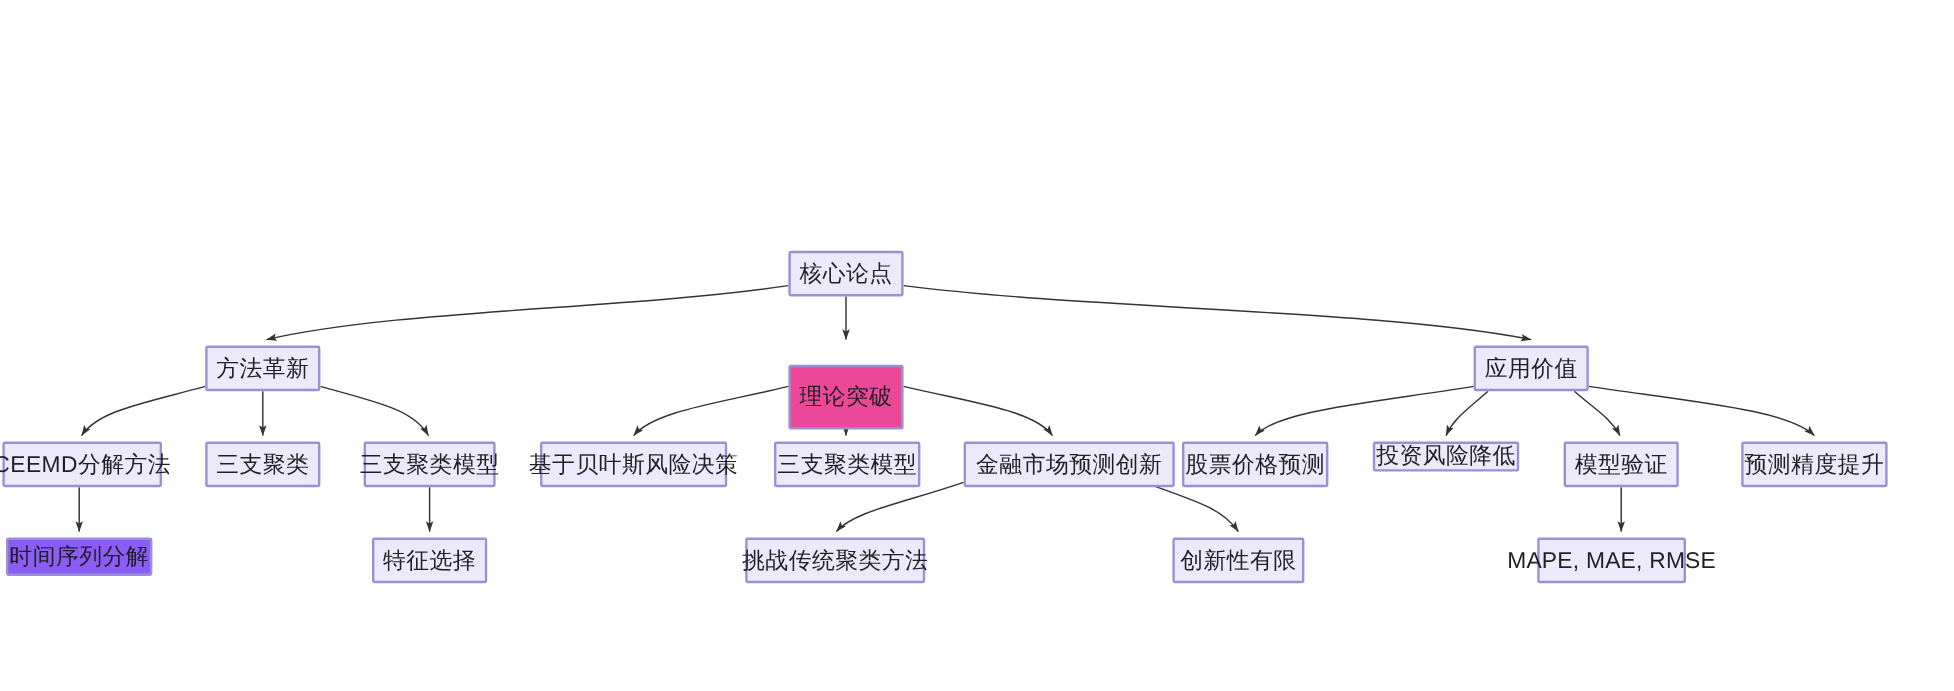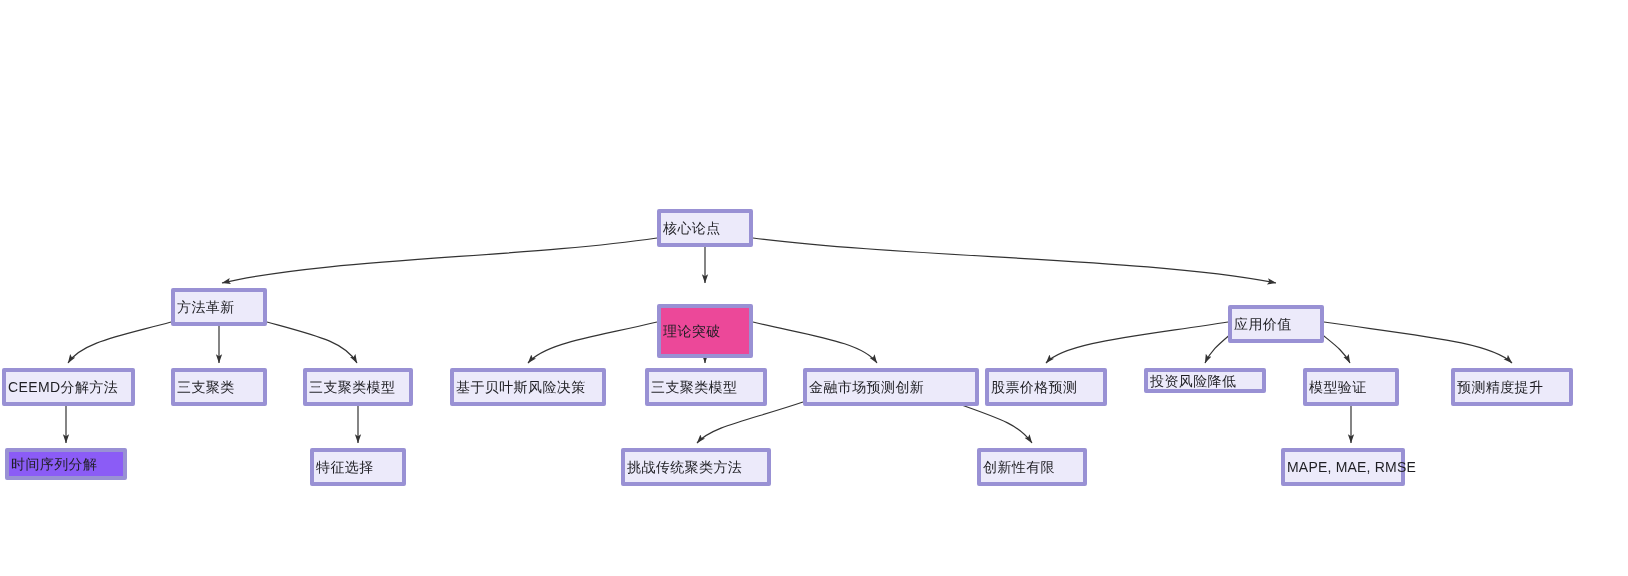--- a/index.html
+++ b/index.html
@@ -23,27 +23,27 @@
     left: 0;
     top: 0;
     width: 1628px;
     height: 576px;
     pointer-events: none;
   }
   .node {
     position: absolute;
     box-sizing: border-box;
     background: #ECEAFA;
-    border: 4px solid #7f1d1d;
+    border: 2px solid #7f1d1d;
     border-radius: 2px;
     display: flex;
     align-items: center;
-    justify-content: flex-start;
+    justify-content: center;
     color: #1f1f24;
-    font-size: 14px;
+    font-size: 19px;
     line-height: 1;
     letter-spacing: 0.4px;
     white-space: nowrap;
     font-family: "Liberation Sans", "DejaVu Sans", sans-serif;
   }
   .node-label {
     display: block;
     padding: 0 2px;
   }
   .node.latin .node-label {
@@ -84,21 +84,21 @@
   <div id="node-group">
       <div class="node" style="left: 657px; top: 209px; width: 96px; height: 38px; background: rgb(236, 234, 250); border-color: rgb(153, 145, 212); color: rgb(31, 31, 36);">
         <span class="node-label">核心论点</span>
       </div>
       <div class="node" style="left: 171px; top: 288px; width: 96px; height: 38px; background: rgb(236, 234, 250); border-color: rgb(153, 145, 212); color: rgb(31, 31, 36);">
         <span class="node-label">方法革新</span>
       </div>
       <div class="node" style="left: 657px; top: 304px; width: 96px; height: 54px; background: #ec4899; border-color: rgb(153, 145, 212); color: rgb(31, 31, 36);">
         <span class="node-label">理论突破</span>
       </div>
-      <div class="node" style="left: 1228px; top: 288px; width: 96px; height: 38px; background: rgb(236, 234, 250); border-color: rgb(153, 145, 212); color: rgb(31, 31, 36); margin-top: 17px;">
+      <div class="node" style="left: 1228px; top: 288px; width: 96px; height: 38px; background: rgb(236, 234, 250); border-color: rgb(153, 145, 212); color: rgb(31, 31, 36);">
         <span class="node-label">应用价值</span>
       </div>
       <div class="node" style="left: 2px; top: 368px; width: 133px; height: 38px; background: rgb(236, 234, 250); border-color: rgb(153, 145, 212); color: rgb(31, 31, 36);">
         <span class="node-label">CEEMD分解方法</span>
       </div>
       <div class="node" style="left: 171px; top: 368px; width: 96px; height: 38px; background: rgb(236, 234, 250); border-color: rgb(153, 145, 212); color: rgb(31, 31, 36);">
         <span class="node-label">三支聚类</span>
       </div>
       <div class="node" style="left: 303px; top: 368px; width: 110px; height: 38px; background: rgb(236, 234, 250); border-color: rgb(153, 145, 212); color: rgb(31, 31, 36);">
         <span class="node-label">三支聚类模型</span>

